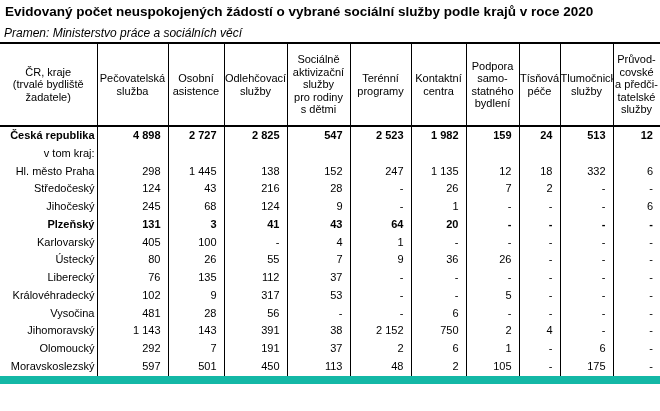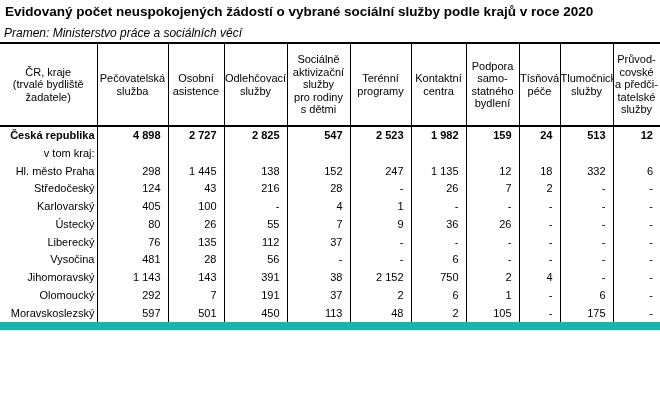--- a/index.html
+++ b/index.html
@@ -145,20 +145,46 @@
           <td>216</td>
           <td>28</td>
           <td>-</td>
           <td>26</td>
           <td>7</td>
           <td>2</td>
           <td>-</td>
           <td>-</td>
         </tr>
         <tr>
+          <td class="label indent">Jihočeský</td>
+          <td>245</td>
+          <td>68</td>
+          <td>124</td>
+          <td>9</td>
+          <td>-</td>
+          <td>1</td>
+          <td>-</td>
+          <td>-</td>
+          <td>-</td>
+          <td>6</td>
+        </tr>
+        <tr class="bold">
+          <td class="label indent">Plzeňský</td>
+          <td>131</td>
+          <td>3</td>
+          <td>41</td>
+          <td>43</td>
+          <td>64</td>
+          <td>20</td>
+          <td>-</td>
+          <td>-</td>
+          <td>-</td>
+          <td>-</td>
+        </tr>
+        <tr>
           <td class="label indent">Karlovarský</td>
           <td>405</td>
           <td>100</td>
           <td>-</td>
           <td>4</td>
           <td>1</td>
           <td>-</td>
           <td>-</td>
           <td>-</td>
           <td>-</td>
@@ -184,20 +210,33 @@
           <td>112</td>
           <td>37</td>
           <td>-</td>
           <td>-</td>
           <td>-</td>
           <td>-</td>
           <td>-</td>
           <td>-</td>
         </tr>
         <tr>
+          <td class="label indent">Královéhradecký</td>
+          <td>102</td>
+          <td>9</td>
+          <td>317</td>
+          <td>53</td>
+          <td>-</td>
+          <td>-</td>
+          <td>5</td>
+          <td>-</td>
+          <td>-</td>
+          <td>-</td>
+        </tr>
+        <tr>
           <td class="label indent">Vysočina</td>
           <td>481</td>
           <td>28</td>
           <td>56</td>
           <td>-</td>
           <td>-</td>
           <td>6</td>
           <td>-</td>
           <td>-</td>
           <td>-</td>

